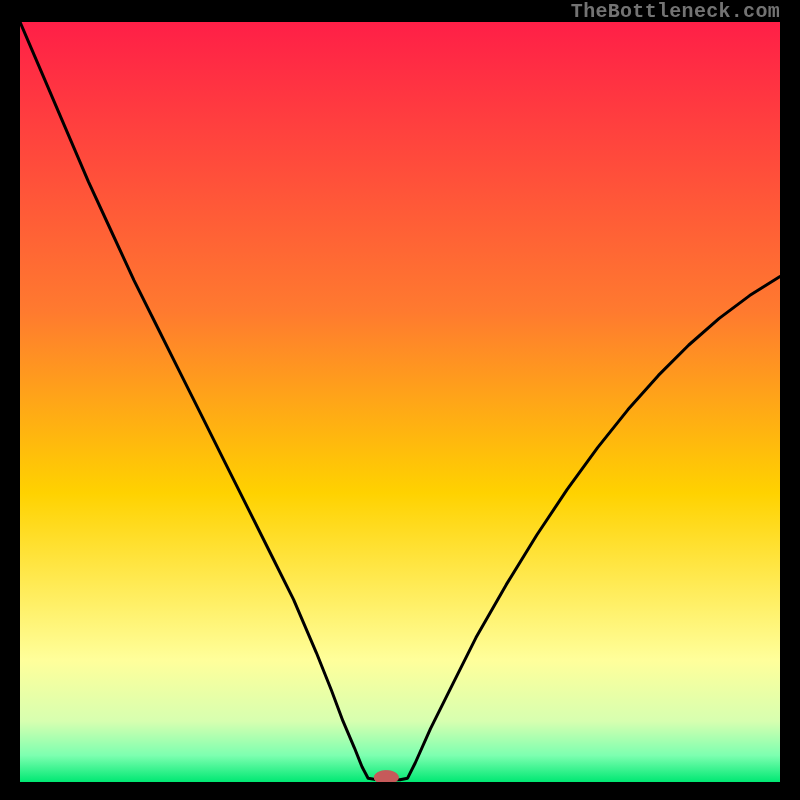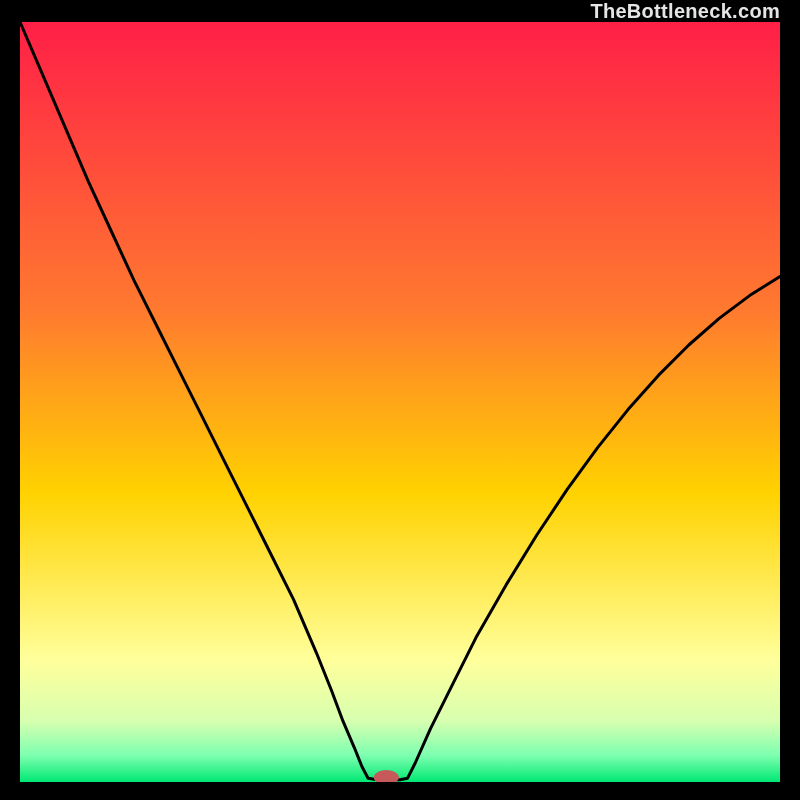--- a/index.html
+++ b/index.html
@@ -20,24 +20,24 @@
     position: absolute;
     left: 20px;
     top: 22px;
     width: 760px;
     height: 760px;
   }
   .watermark {
     position: absolute;
     top: 0px;
     right: 20px;
-    font-family: Liberation Sans, sans-serif;
+    font-family: Liberation Mono, monospace;
     font-size: 20px;
     font-weight: 600;
-    color: #e5e5e5;
+    color: #737373;
     letter-spacing: 0.3px;
     user-select: none;
   }
   svg {
     display: block;
   }
 </style>
 </head>
 <body>
 <div class="frame">

